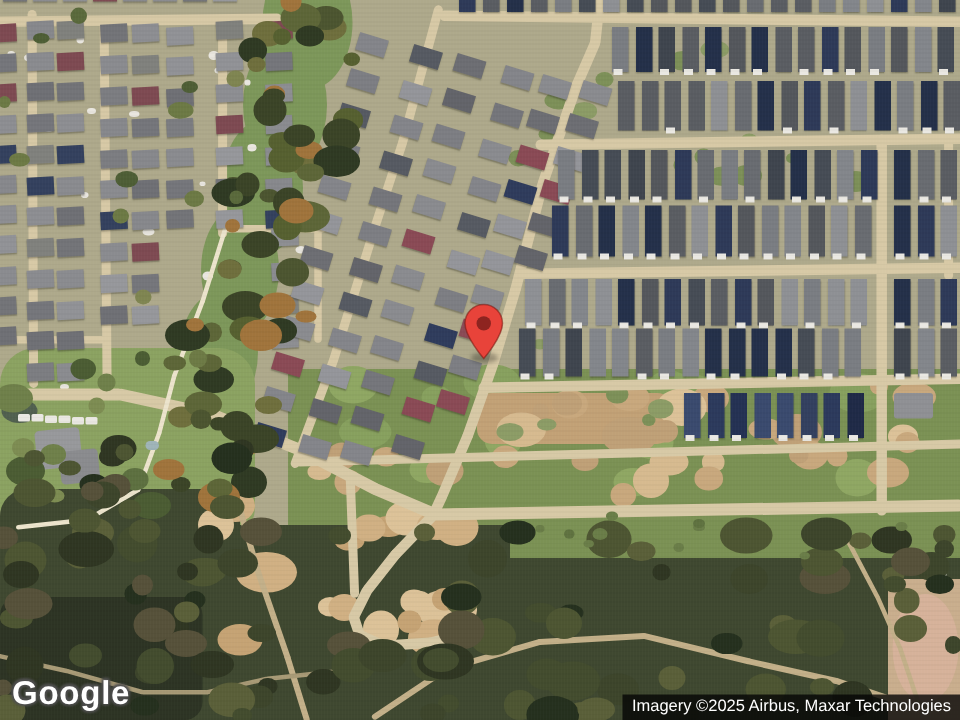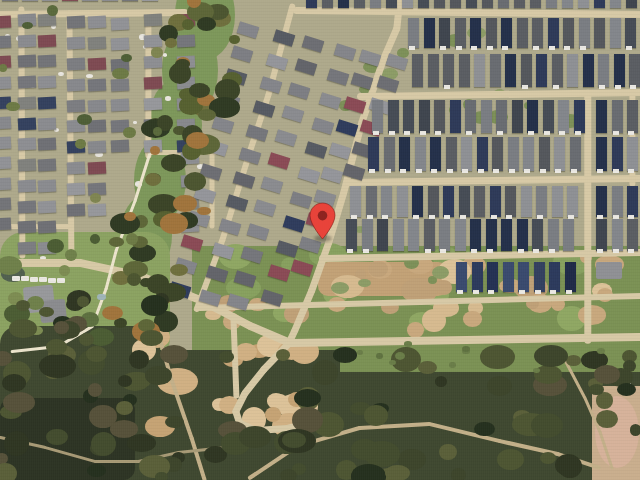--- a/index.html
+++ b/index.html
@@ -811,13 +811,17 @@
   <div class="grain"></div>
 
   <div class="pin-shadow" id="pin-shadow" style="left: 314px; top: 235px;"></div>
   <div class="pin-wrap" id="pin" style="left: 308.5px; top: 202px;">
     <svg id="pin-svg" width="27" height="38" viewBox="0 0 27 38">
       <path id="pin-body" d="M13.5 1 C6.6 1 1 6.6 1 13.5 c0 9.2 12.5 23.5 12.5 23.5 s12.5 -14.3 12.5 -23.5 C26 6.6 20.4 1 13.5 1 Z" stroke="rgba(120,20,15,.55)" stroke-width="1" fill="#e8433a"></path>
       <circle id="pin-dot" cx="13.5" cy="13.6" r="4.8" fill="#8e2420"></circle>
     </svg>
   </div>
 
+  <div class="google-logo">Google</div>
+  <div class="attribution-bar">
+    <span style="position:static">Imagery ©2025 Airbus, Maxar Technologies</span>
+  </div>
 </div>
 
 </body></html>

